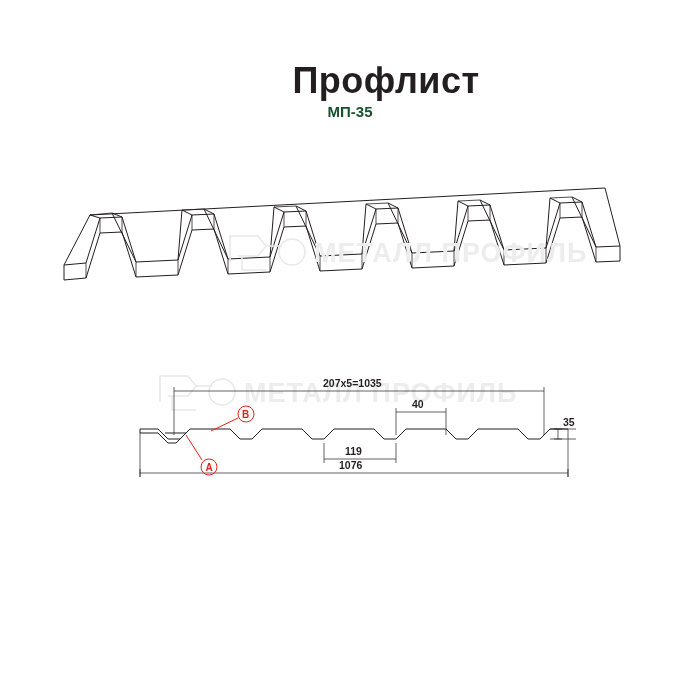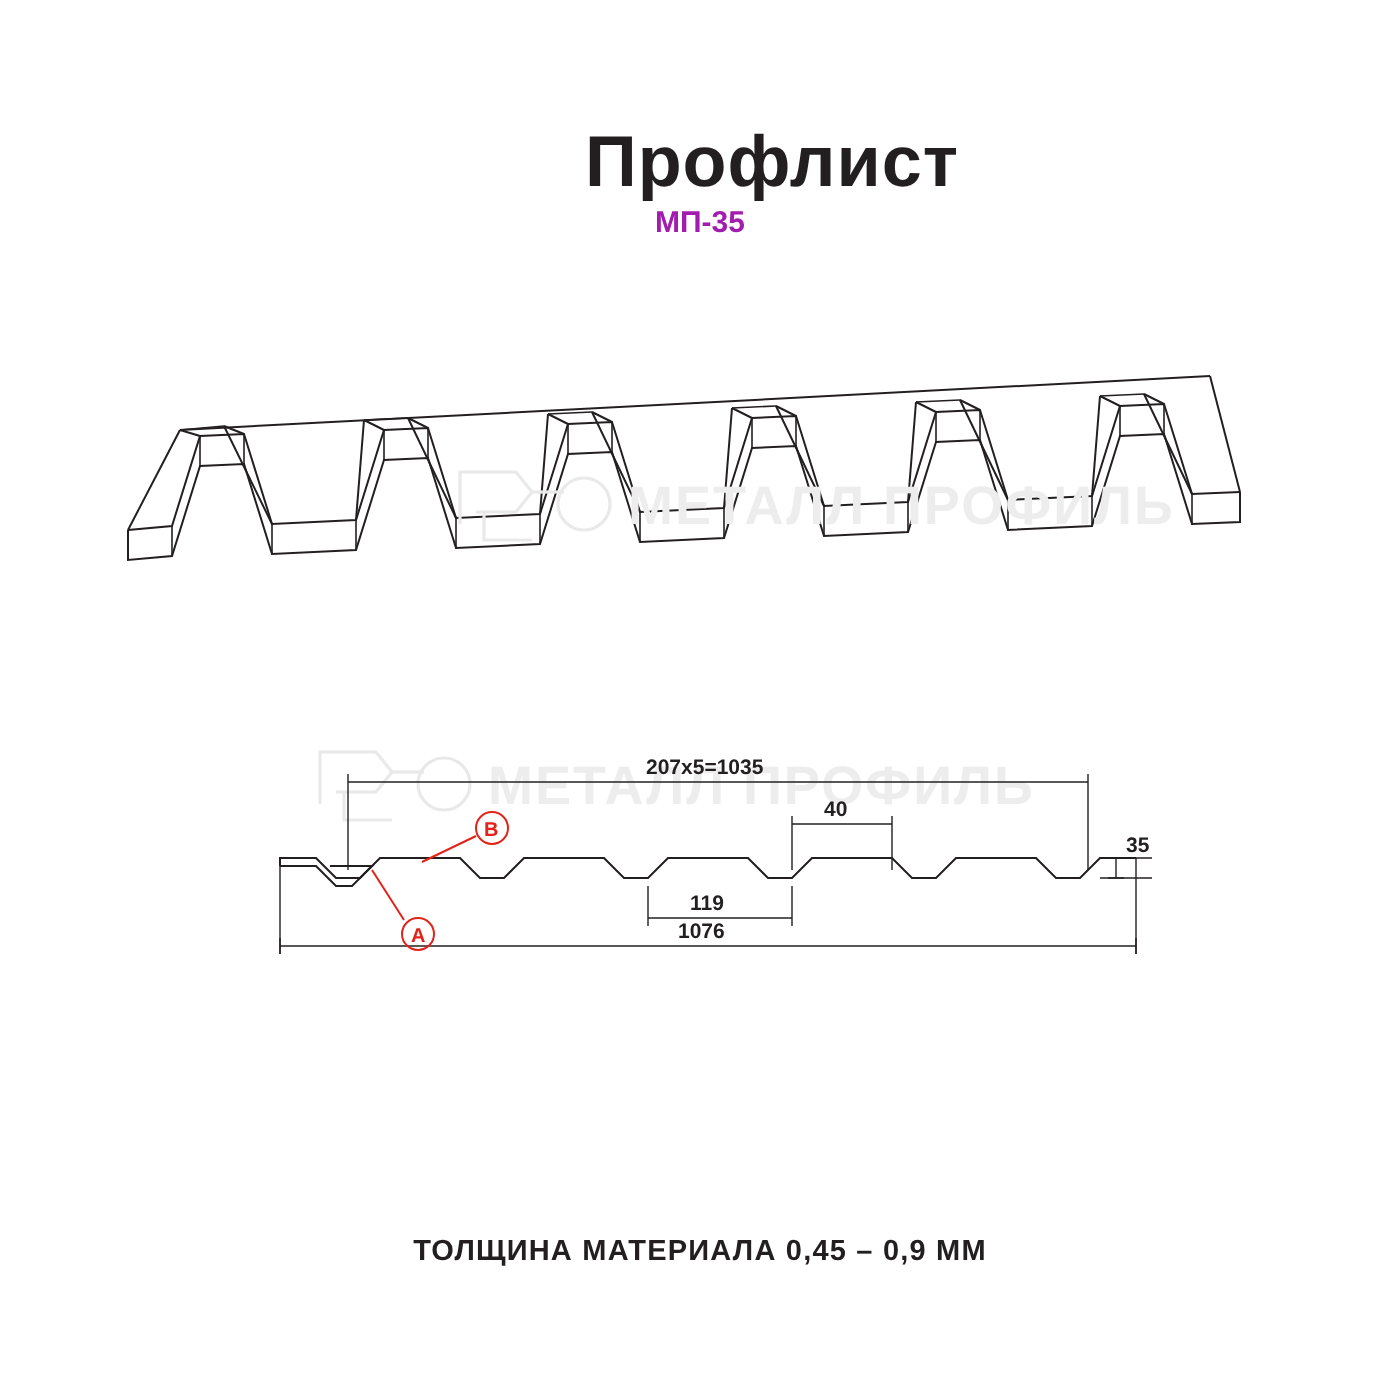--- a/index.html
+++ b/index.html
@@ -32,21 +32,21 @@
     margin-left: 36px;
   }
   .subtitle {
     position: absolute;
     top: 103px;
     left: 0;
     width: 700px;
     text-align: center;
     font-size: 15px;
     font-weight: bold;
-    color: #a21caf;
+    color: #14532d;
   }
   .footer-note {
     position: absolute;
     top: 618px;
     left: 0;
     width: 700px;
     text-align: center;
     font-size: 14.5px;
     font-weight: bold;
     letter-spacing: 0.6px;
@@ -284,14 +284,13 @@
 
       <g>
         <path class="red" d="M101 76 L128 63"></path>
         <circle class="red" cx="136" cy="59" r="8"></circle>
         <text class="red-t" x="132" y="63">B</text>
       </g>
 
     </svg>
   </div>
 
-  <div class="footer-note">ТОЛЩИНА МАТЕРИАЛА 0,45 – 0,9 ММ</div>
 </div>
 
 </body></html>

